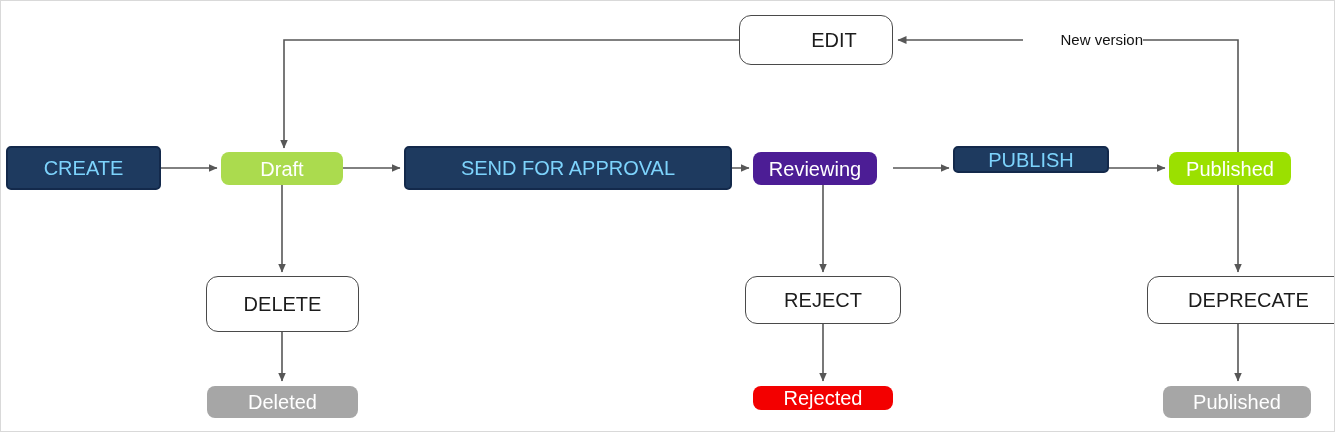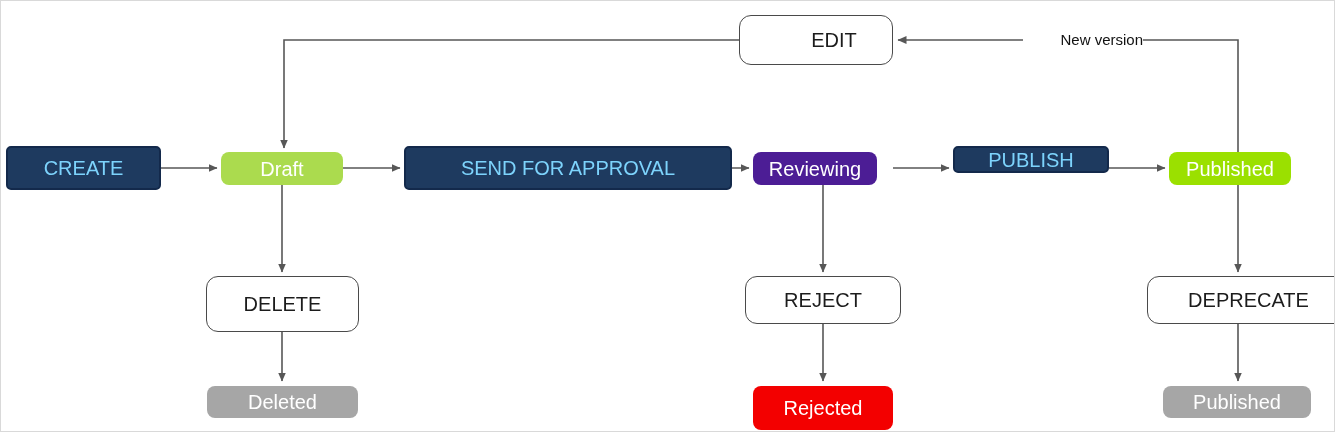--- a/index.html
+++ b/index.html
@@ -113,19 +113,19 @@
   <div class="node event" style="left:738px; top:14px; width:154px; height:50px;padding-left:36px;">EDIT</div>
 
   <div class="edge-label" style="left:1022px; top:30px; width:120px;">New version</div>
 
   <div class="node event" style="left:205px; top:275px; width:153px; height:56px;">DELETE</div>
 
   <div class="node state" style="left: 206px; top: 385px; width: 151px; height: 32px; background: rgb(166, 166, 166);" data-fill="diagram.nodes.deleted.color">Deleted</div>
 
   <div class="node event" style="left:744px; top:275px; width:156px; height:48px;">REJECT</div>
 
-  <div class="node state" style="left: 752px; top: 385px; width: 140px; height: 44px; background: rgb(243, 0, 0);" data-fill="diagram.nodes.rejected.color">Rejected</div>
+  <div class="node state" style="left: 752px; top: 385px; width: 140px; height: 24px; background: rgb(243, 0, 0);" data-fill="diagram.nodes.rejected.color">Rejected</div>
 
   <div class="node event" style="left:1146px; top:275px; width:203px; height:48px;">DEPRECATE</div>
 
   <div class="node state" style="left: 1162px; top: 385px; width: 148px; height: 32px; background: rgb(166, 166, 166);" data-fill="diagram.nodes.deprecated.color">Published</div>
 
 </div>
 
 </body></html>

